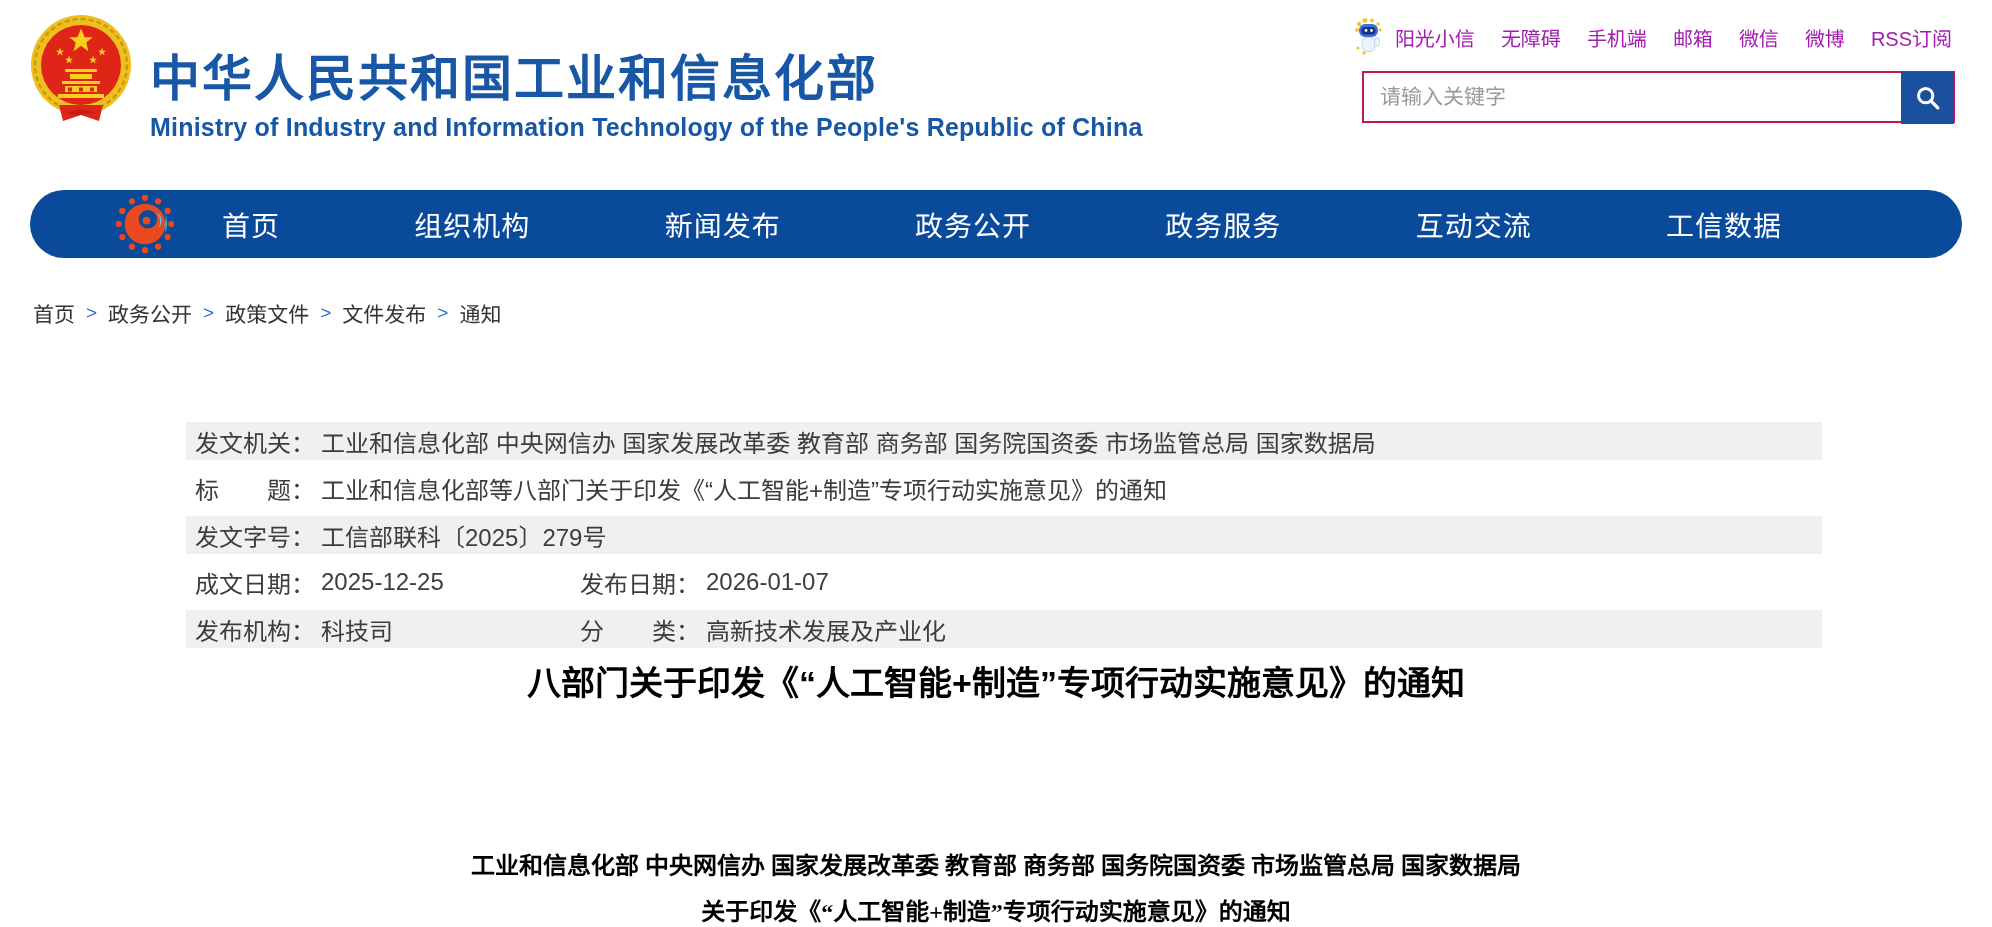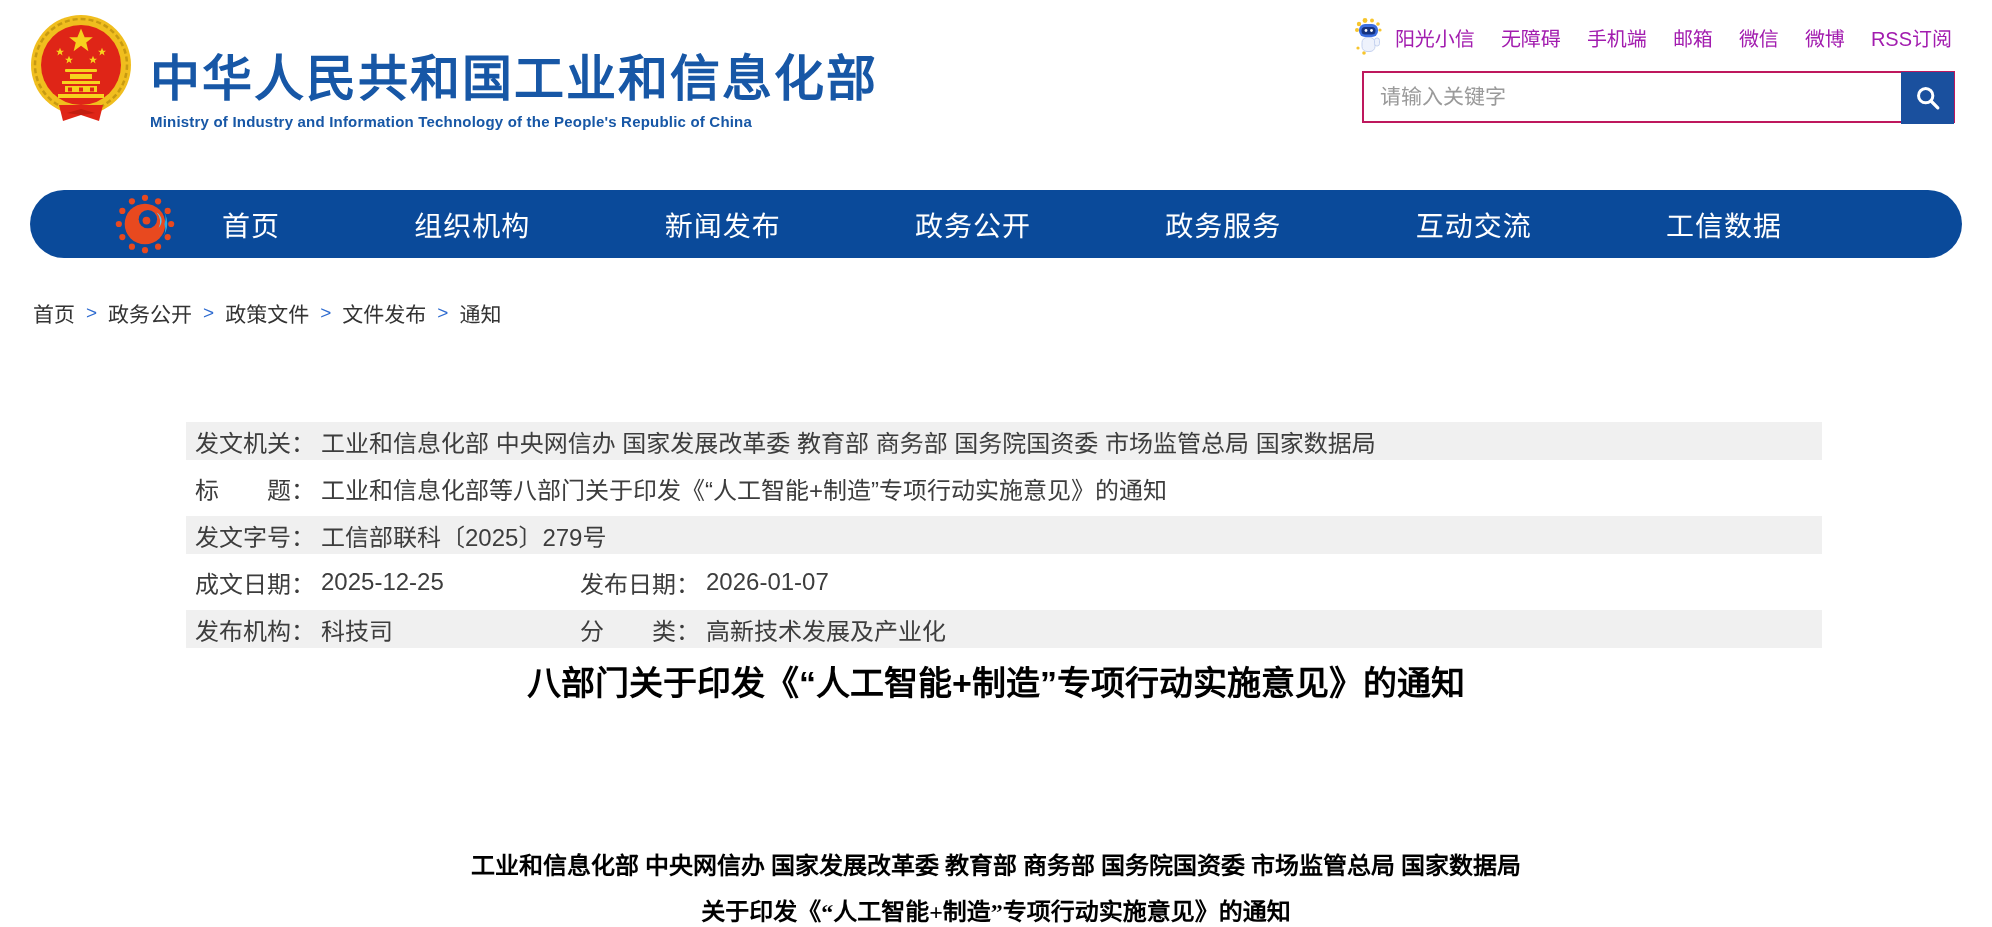--- a/index.html
+++ b/index.html
@@ -4,21 +4,21 @@
 <style>
   * { box-sizing: border-box; margin: 0; padding: 0; }
   html, body { width: 1992px; height: 927px; background: #ffffff; overflow: hidden;
                font-family: "Liberation Sans", "DejaVu Sans", sans-serif; }
   .page { position: relative; width: 1992px; height: 927px; background: #fff; }
 
   
   .emblem { position: absolute; left: 27px; top: 13px; width: 108px; height: 116px; cursor: pointer; }
   .brand { position: absolute; left: 150px; top: 22px; cursor: pointer; margin-top: 28px; }
   .brand-cn { font-size: 50px; font-weight: bold; color: #1757a6; letter-spacing: 2px; line-height: 58px; }
-  .brand-en { font-size: 15px; font-weight: bold; color: #1757a6; margin-top: 5px; letter-spacing: 0.2px; }
+  .brand-en { font-size: 25px; font-weight: bold; color: #1757a6; margin-top: 5px; letter-spacing: 0.2px; }
 
   .topbar { position: absolute; top: 18px; right: 40px; display: flex; align-items: center; gap: 26px;
             font-size: 20px; color: #333; white-space: nowrap; }
   .topbar .robot { width: 34px; height: 38px; margin-right: -16px; }
   .topbar a { color: #a21caf; text-decoration: none; cursor: pointer; }
 
   .searchbar { position: absolute; left: 1362px; top: 71px; width: 593px; height: 52px;
                border: 2px solid #be185d; background: #fff; display: flex; }
   .search-input { flex: 1; border: none; outline: none; font-size: 21px; color: #333;
                   padding: 0 16px; font-family: inherit; background: transparent; }

